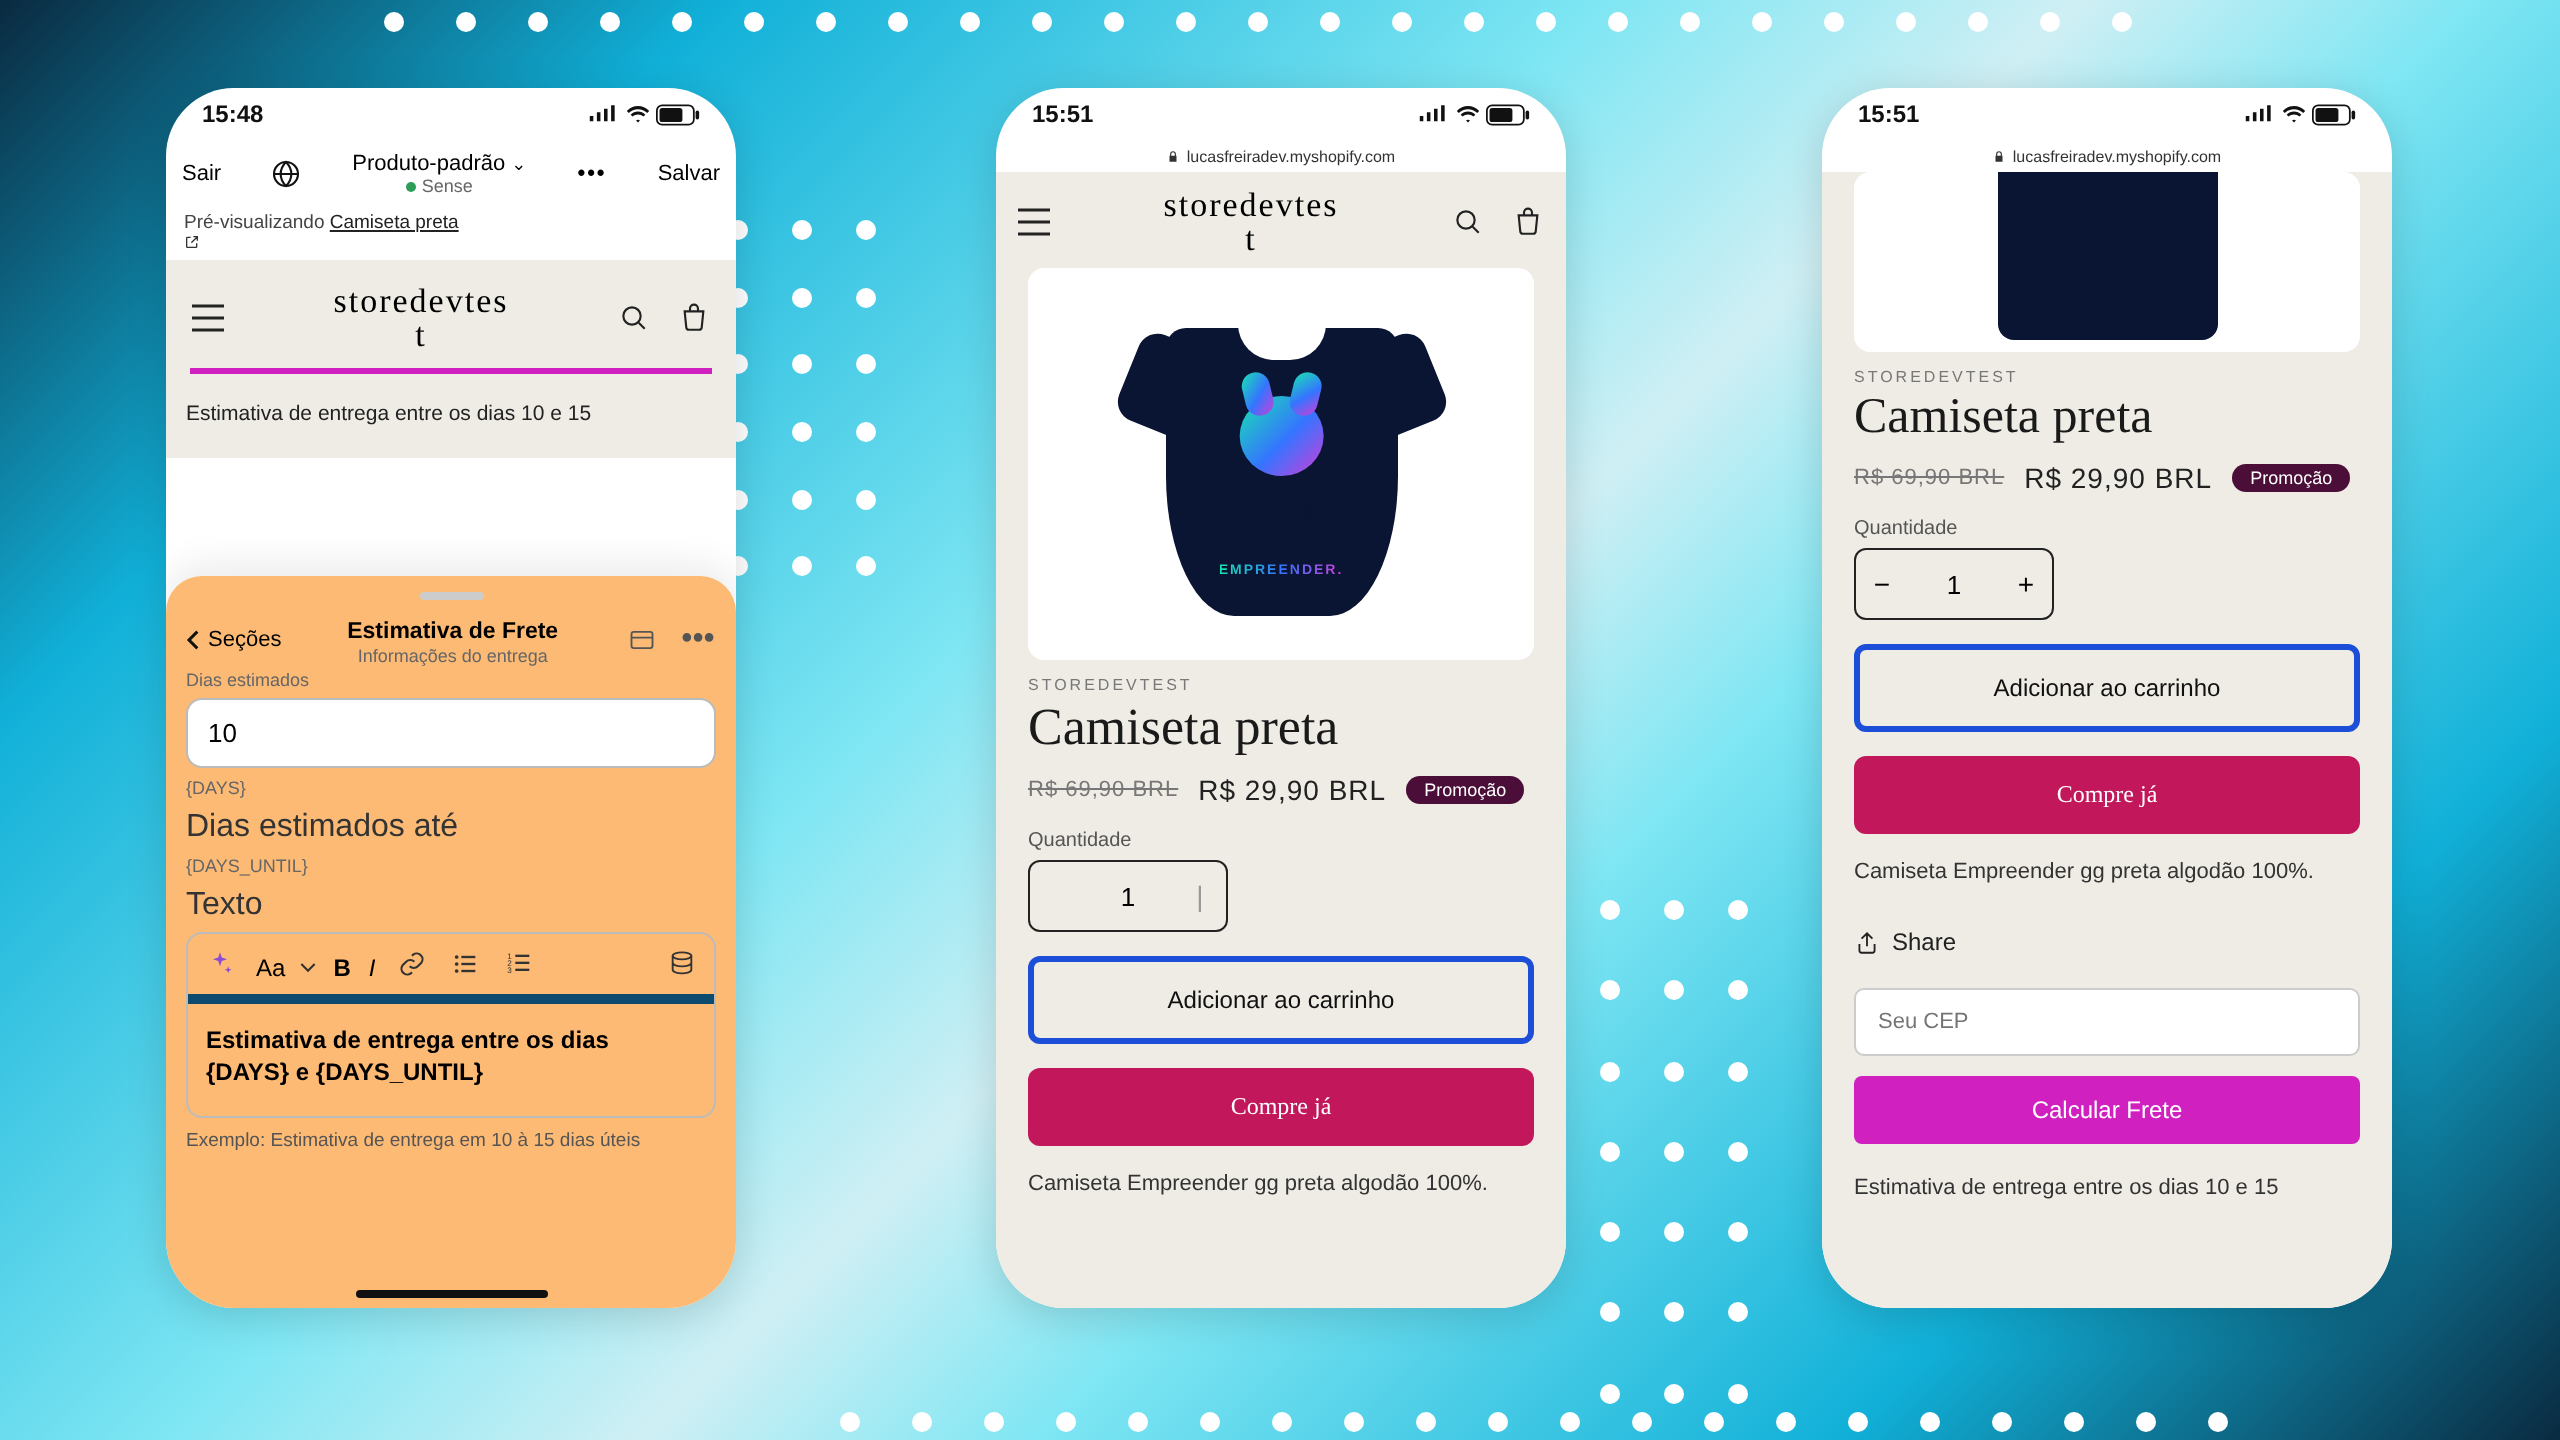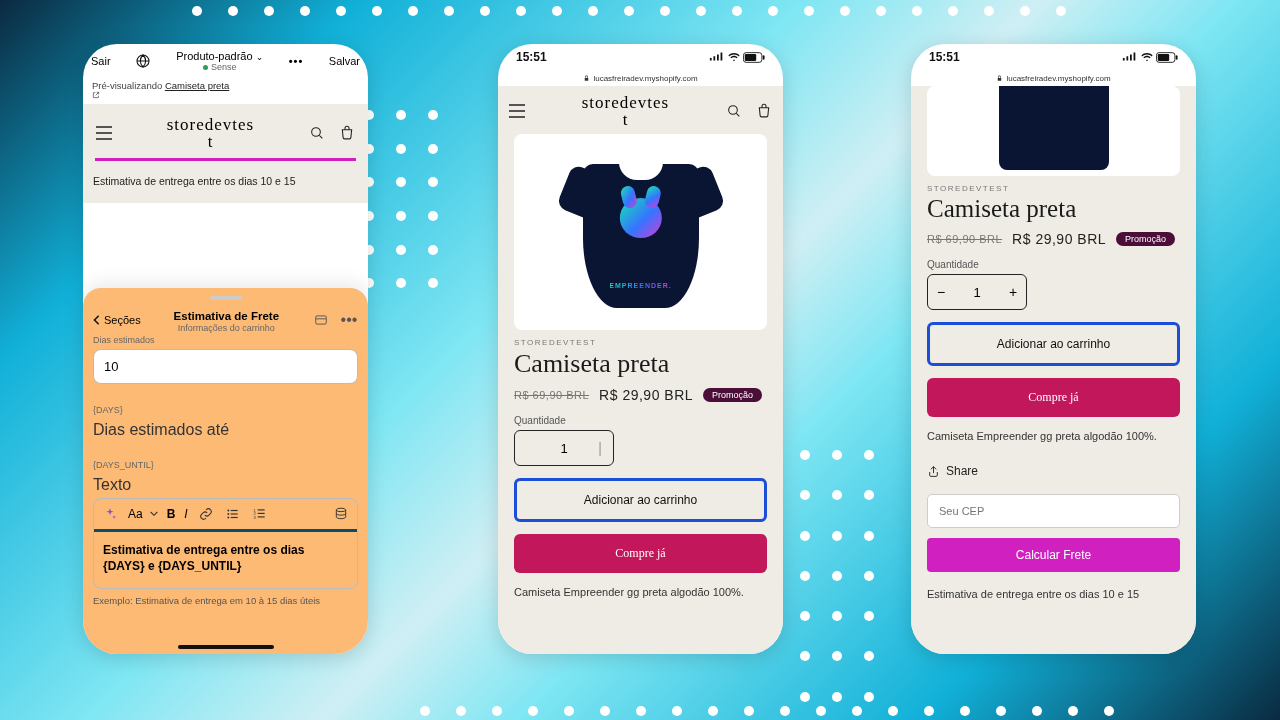--- a/index.html
+++ b/index.html
@@ -56,25 +56,25 @@
   .grab { width:32px; height:4px; background:#ccc; border-radius:3px; margin:0 auto 6px; }
   .sheet-head { display:flex; align-items:center; justify-content:space-between; margin-bottom:4px;}
   .sheet-head .back { font-size:11px; display:flex; align-items:center; gap:3px; }
   .sheet-head .title { text-align:center; flex:1; }
   .sheet-head .title b { font-size:11.5px; }
   .sheet-head .title .sub { font-size:9px; color:#666; display:block; margin-top:-1px;}
   .sheet-head .right { display:flex; gap:10px; }
   .trunc { font-size:9px; color:#666; margin-top:-2px; margin-bottom:4px;}
   .fld { margin-bottom:6px; }
   .fld input[type=text]{ width:100%; font-size:13px; padding:9px 10px; border:1px solid #bbb; border-radius:8px; outline:none;}
-  .hint { font-size:9px; color:#666; margin-top:21px; }
+  .hint { font-size:9px; color:#666; margin-top:5px; }
   .lbl  { font-size:16px; color:#333; margin:5px 0 4px; }
 
   .rte { border:1px solid #bbb; border-radius:8px; overflow:hidden; }
-  .rte-toolbar { display:flex; align-items:center; gap:9px; padding:6px 7px; border-bottom:3px solid #0c4a6e; font-size:12px;}
+  .rte-toolbar { display:flex; align-items:flex-end; gap:9px; padding:6px 7px; border-bottom:5px solid #0c4a6e; font-size:12px;}
   .rte-toolbar .grp { display:flex; align-items:center; gap:7px; }
   .rte-toolbar .spacer{flex:1;}
   .rte-body { padding:10px 9px; font-size:12px; font-weight:700; line-height:1.35; min-height:56px;}
   .example { font-size:9.5px; color:#555; margin-top:6px;}
 
   .homebar { position:absolute; bottom:5px; left:50%; transform:translateX(-50%); width:96px; height:4px; background:#111; border-radius:3px; }
 
   
   .front { background:#eeece4; height:calc(100% - 42px); overflow:hidden; position:relative;}
   .front .store-header{ padding:8px 10px 4px;}
@@ -213,20 +213,36 @@
     <span></span>
     <span></span>
     <span></span>
     <span></span>
     <span></span>
     <span></span>
     <span></span>
   </div>
 
 <div class="phone pA">
+  <div class="statusbar">
+    <span>15:48</span>
+    <span class="sigs">
+      <svg viewBox="0 0 18 11" width="16">
+          <path d="M1 9h2V6H1zM5 9h2V4H5zM9 9h2V2H9zM13 9h2V0h-2z" fill="#111"></path>
+        </svg>
+      <svg viewBox="0 0 16 11" width="14">
+          <path d="M8 2.2c2 0 3.9.8 5.3 2.1l1.1-1.1C12.6 1.3 10.4.4 8 .4S3.4 1.3 1.6 3.2l1.1 1.1C4.1 3 6 2.2 8 2.2zm0 3c1.2 0 2.3.5 3.1 1.2l1.1-1.1C11 4.1 9.6 3.5 8 3.5S5 4.1 3.8 5.3l1.1 1.1C5.7 5.7 6.8 5.2 8 5.2zm0 3c.4 0 .8.2 1.1.4L8 9.8 6.9 8.6c.3-.2.7-.4 1.1-.4z" fill="#111"></path>
+        </svg>
+      <svg viewBox="0 0 25 12" width="22">
+          <rect x="0.5" y="0.5" width="21" height="11" rx="3" fill="none" stroke="#111"></rect>
+          <rect x="2" y="2" width="13" height="8" rx="1.5" fill="#111"></rect>
+          <rect x="22.5" y="3.5" width="2" height="5" rx="1" fill="#111"></rect>
+        </svg>
+    </span>
+  </div>
 
   <div class="editor-top">
     <span>Sair</span>
     <span class="iconbtn">
       <svg width="16" height="16" viewBox="0 0 24 24" fill="none" stroke="#111" stroke-width="1.6">
           <circle cx="12" cy="12" r="9"></circle>
           <path d="M3 12h18M12 3c2.5 2.5 4 5.5 4 9s-1.5 6.5-4 9c-2.5-2.5-4-5.5-4-9s1.5-6.5 4-9z"></path>
         </svg>
     </span>
     <div class="center">
@@ -275,21 +291,21 @@
     <div class="grab"></div>
     <div class="sheet-head">
       <div class="back">
         <svg width="8" height="10" viewBox="0 0 8 12" fill="none" stroke="#111" stroke-width="1.8">
             <path d="M6 1 1 6l5 5"></path>
           </svg>
         <span>Seções</span>
       </div>
       <div class="title">
         <b>Estimativa de Frete</b>
-        <span class="sub">Informações do carrinho</span>
+        <span class="sub">Informações do entrega</span>
       </div>
       <div class="right">
         <span class="iconbtn">
             <svg width="14" height="14" viewBox="0 0 24 24" fill="none" stroke="#555" stroke-width="1.6">
               <rect x="3" y="5" width="18" height="14" rx="2"></rect>
               <path d="M3 10h18"></path>
             </svg>
           </span>
         <span class="iconbtn" style="color:#555;">•••</span>
       </div>

